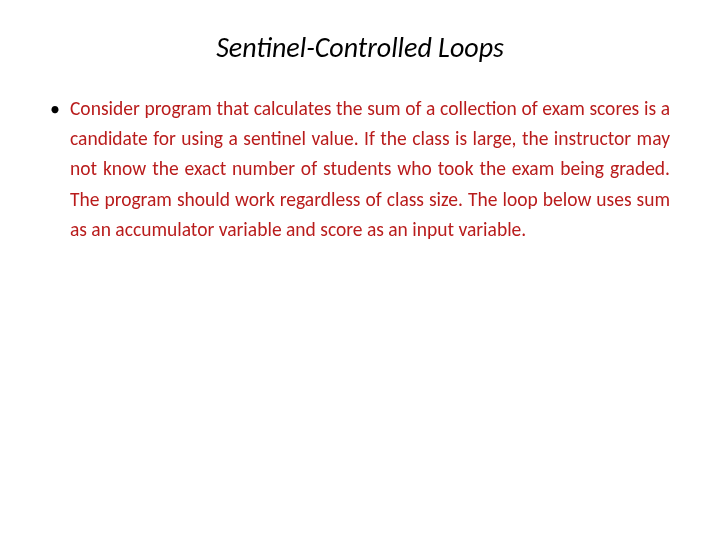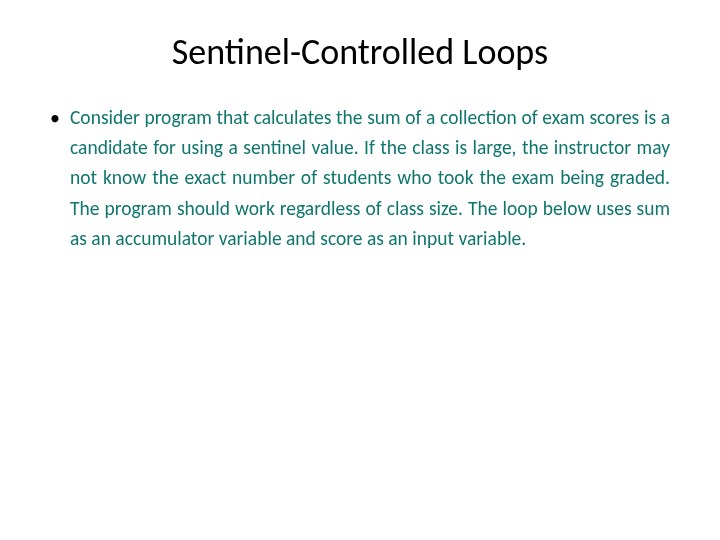--- a/index.html
+++ b/index.html
@@ -14,26 +14,27 @@
       background: #ffffff;
       font-family: 'Calibri', 'Segoe UI', Arial, sans-serif;
       display: flex;
       flex-direction: column;
       align-items: center;
       justify-content: flex-start;
       padding: 30px 50px 30px 50px;
     }
 
     .slide-title {
-      font-size: 36px;
+      font-size: 28px;
       font-weight: 400;
       color: #000000;
       text-align: center;
       margin-bottom: 28px;
       width: 100%;
+      font-style: italic;
     }
 
     .content-area {
       width: 100%;
       display: flex;
       flex-direction: column;
     }
 
     .bullet-item {
       display: flex;
@@ -46,21 +47,21 @@
       font-size: 20px;
       line-height: 1.55;
       color: #000000;
       flex-shrink: 0;
       margin-top: 1px;
     }
 
     .bullet-text {
       font-size: 19.5px;
       line-height: 1.55;
-      color: #0f766e;
+      color: #b91c1c;
       text-align: justify;
     }
   </style>
 </head>
 <body>
 
 <h1 class="slide-title">Sentinel-Controlled Loops</h1>
 
 <div class="content-area">
   <div class="bullet-item">

